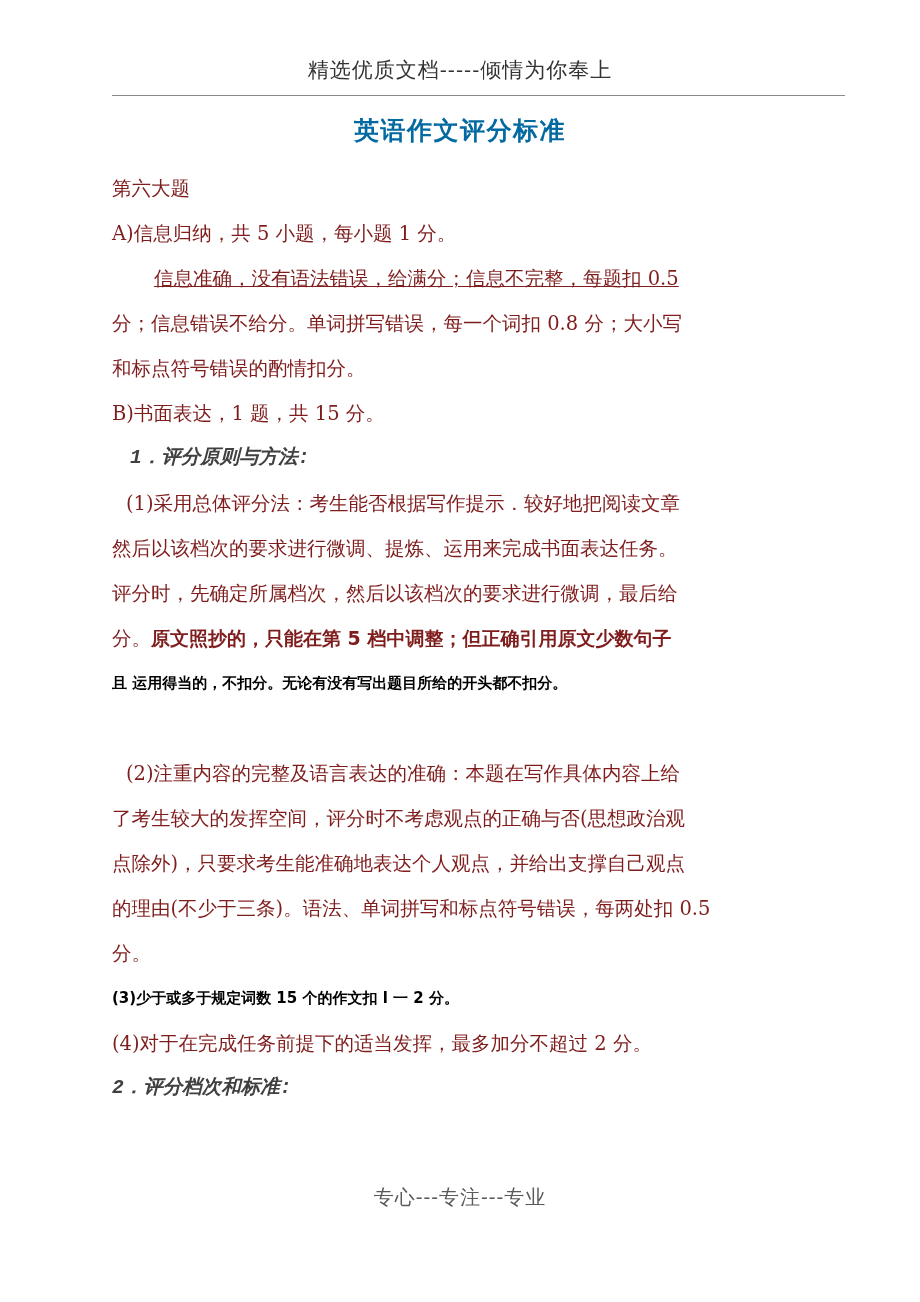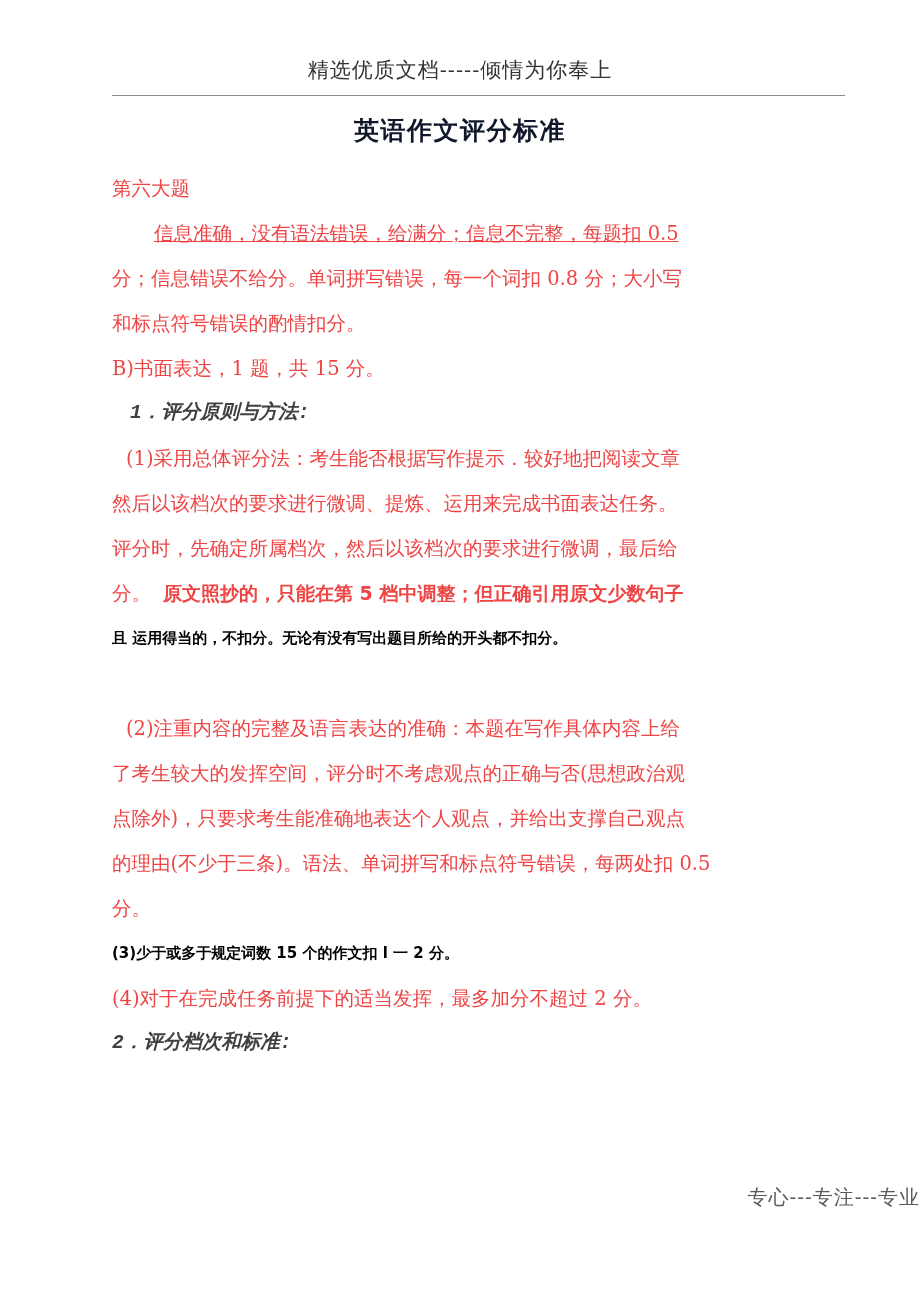--- a/index.html
+++ b/index.html
@@ -51,34 +51,34 @@
   .doc-title {
     position: absolute;
     left: 0;
     top: 114px;
     width: 920px;
     text-align: center;
     font-family: "DejaVu Sans", "Liberation Sans", sans-serif;
     font-weight: bold;
     font-size: 25px;
     letter-spacing: 1.5px;
-    color: #0f172a;
+    color: #0369a1;
   }
 
   
   .body-block {
     position: absolute;
     left: 112px;
     top: 166px;
     width: 706px;
   }
   .line {
     font-size: 19.5px;
     line-height: 45px;
-    color: #ef4444;
+    color: #7f1d1d;
     white-space: pre-wrap;
     text-align: left;
   }
   .line.serif {
     font-family: "DejaVu Serif", "Liberation Serif", serif;
   }
   .line.bold-sans {
     font-family: "DejaVu Sans", "Liberation Sans", sans-serif;
     font-weight: bold;
     font-size: 15px;
@@ -92,30 +92,29 @@
     color: #404040;
   }
   .line.indent1 { text-indent: 14px; }
   .line.indent2 { text-indent: 42px; text-decoration: underline; }
   .line.indent-head { text-indent: 18px; }
   .line.spacer { height: 45px; }
   .line .bold-run {
     font-family: "DejaVu Sans", "Liberation Sans", sans-serif;
     font-weight: bold;
     font-size: 19px;
-    margin-left: 12px;
   }
 
   
   .footer-band {
     position: absolute;
     left: 0;
     top: 1184px;
     width: 920px;
-    text-align: right;
+    text-align: center;
   }
   .footer-text {
     display: inline-block;
     font-family: "DejaVu Serif", "Liberation Serif", serif;
     font-size: 20px;
     letter-spacing: 1px;
     color: #5a5a5a;
     white-space: pre;
   }
 </style>
@@ -128,20 +127,21 @@
     <span class="header-text">精选优质文档-----倾情为你奉上</span>
   </div>
   <div class="header-rule"></div>
 
   <div class="doc-title">英语作文评分标准</div>
 
   <div class="body-block">
 
     <div class="line serif">第六大题</div>
 
+    <div class="line serif">A)信息归纳，共 5 小题，每小题 1 分。</div>
 
     <div class="line serif indent2">信息准确，没有语法错误，给满分；信息不完整，每题扣 0.5</div>
     <div class="line serif">分；信息错误不给分。单词拼写错误，每一个词扣 0.8 分；大小写</div>
     <div class="line serif">和标点符号错误的酌情扣分。</div>
 
     <div class="line serif">B)书面表达，1 题，共 15 分。</div>
 
     <div class="line bolditalic indent-head">1．评分原则与方法:</div>
 
     <div class="line serif indent1">(1)采用总体评分法：考生能否根据写作提示．较好地把阅读文章</div>

